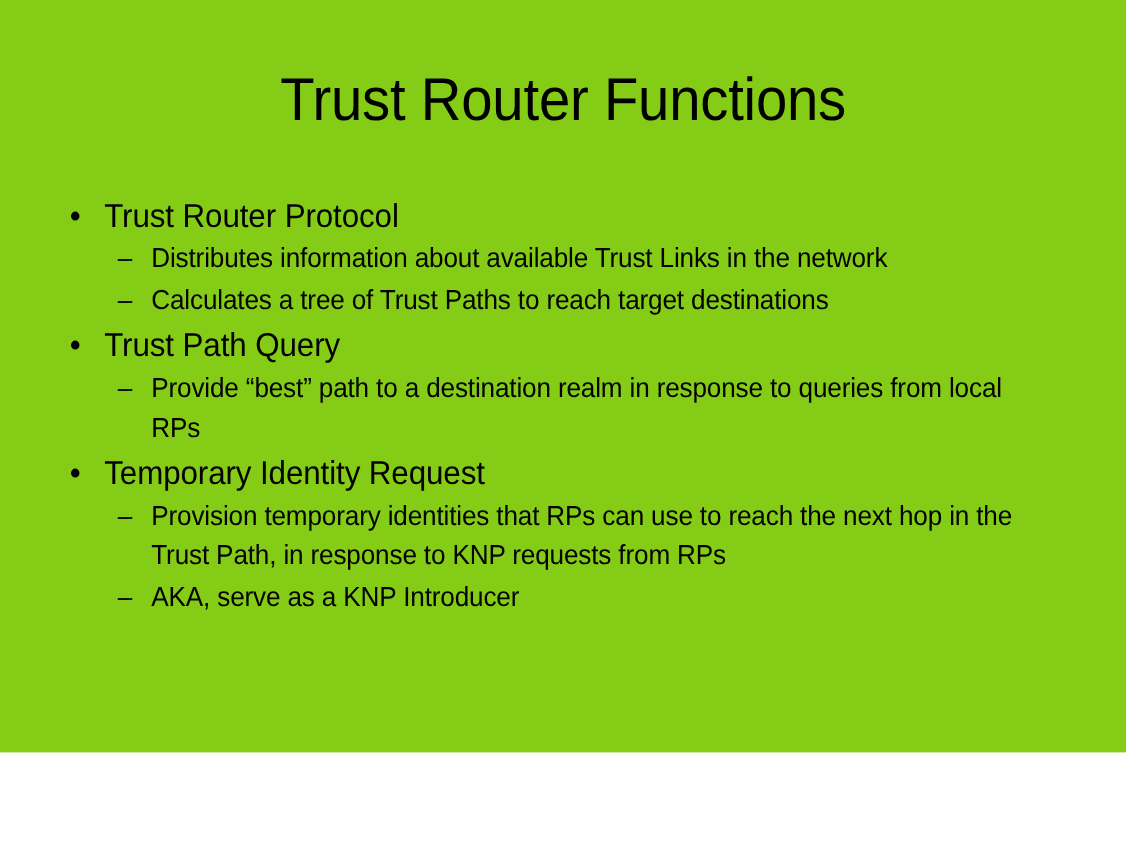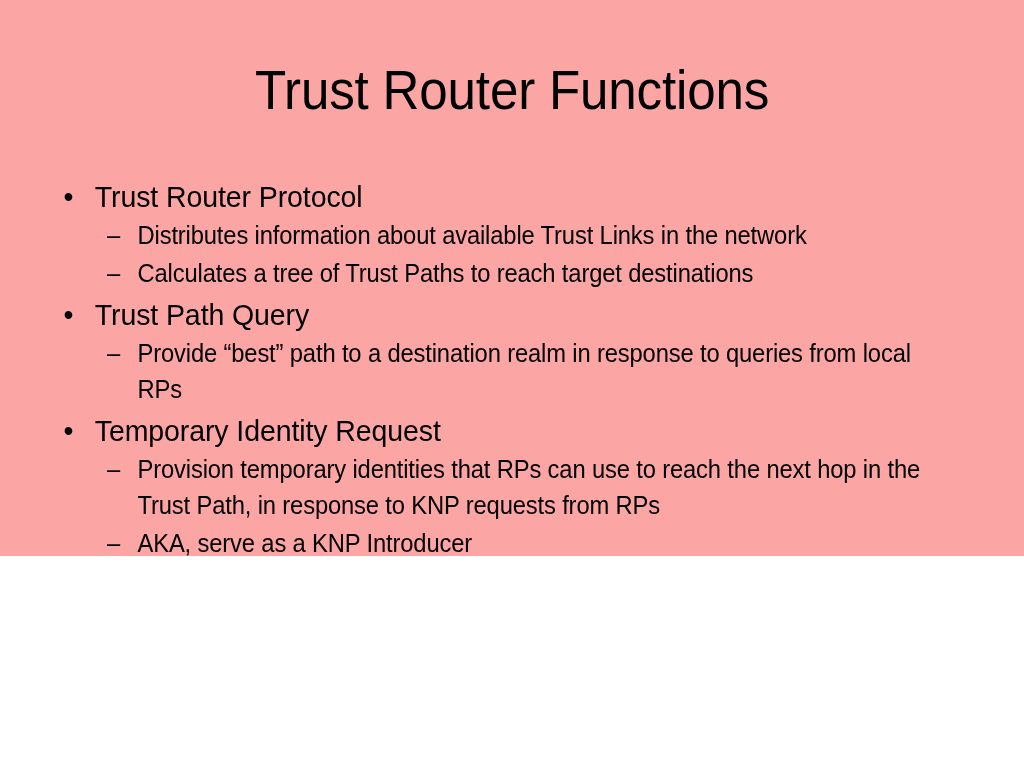--- a/index.html
+++ b/index.html
@@ -12,22 +12,22 @@
     height: 768px;
     background: #ffffff;
     font-family: "Liberation Sans", "DejaVu Sans", sans-serif;
     color: #000000;
     overflow: hidden;
   }
 
   .slide {
     position: relative;
     width: 1024px;
-    height: 556px;
-    background: #fca5a5;
+    height: 684px;
+    background: #84cc16;
     box-sizing: border-box;
   }
 
   
   .slide-title {
     position: absolute;
     top: 57px;
     left: 0;
     width: 1024px;
     text-align: center;

